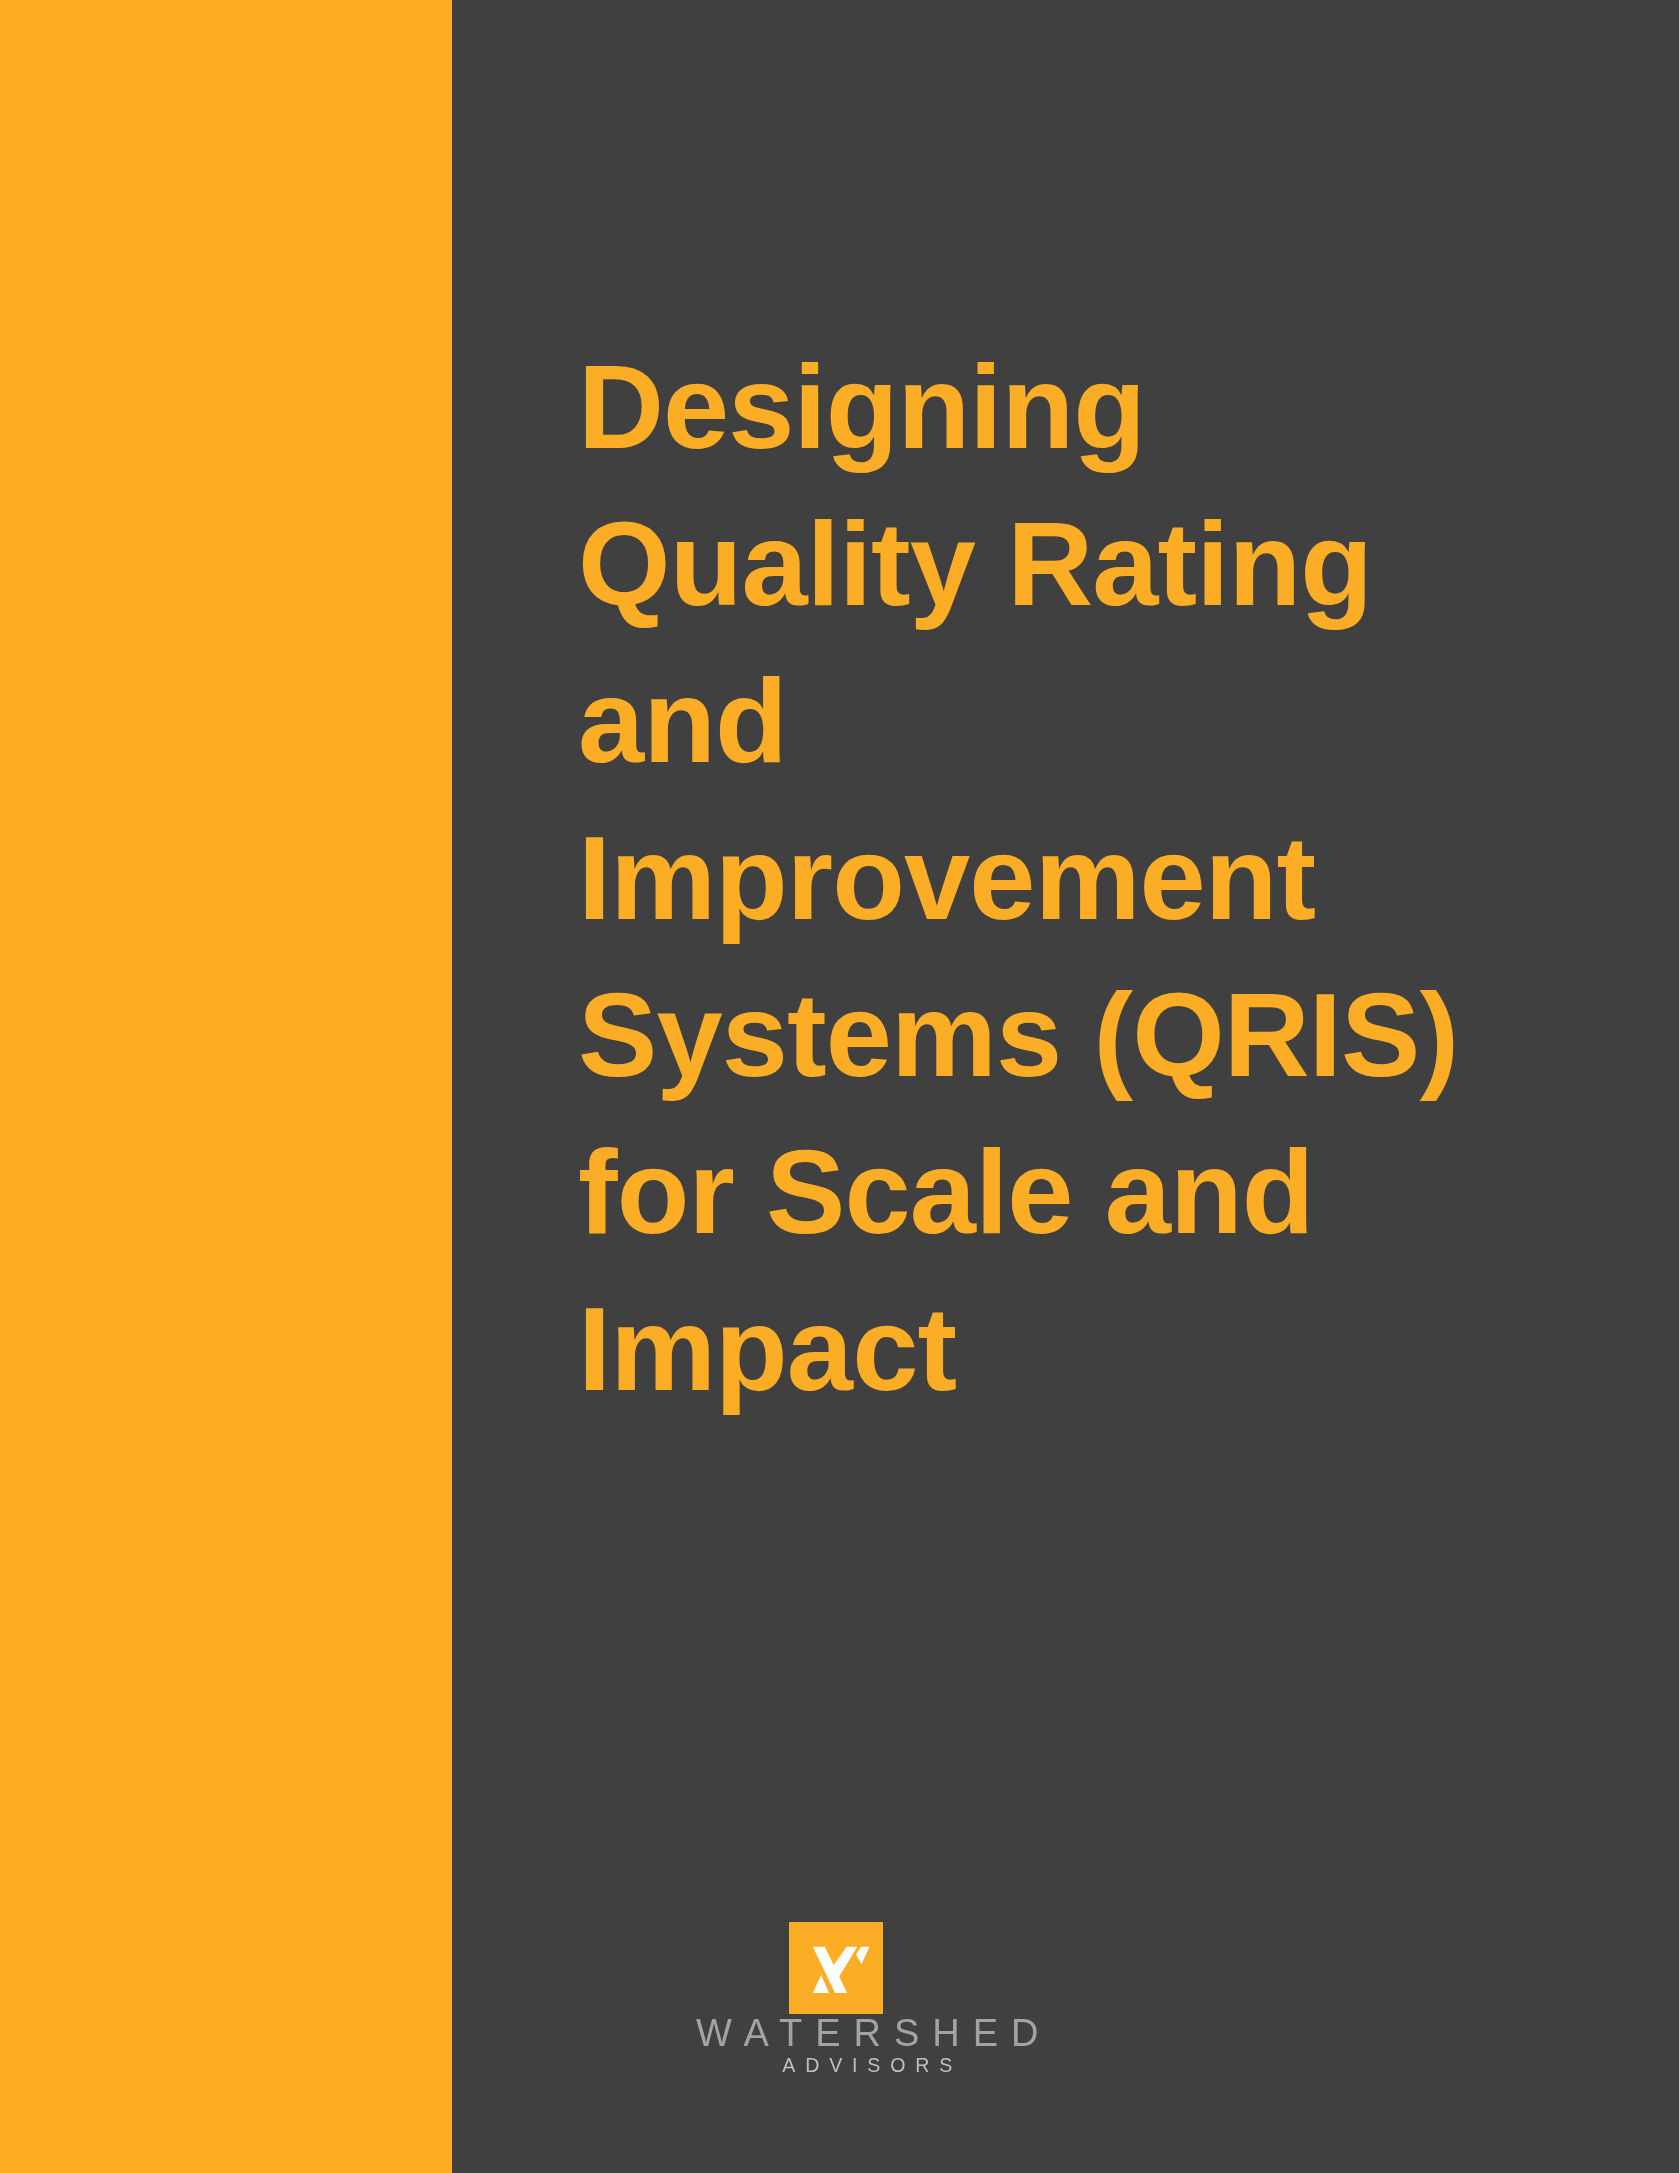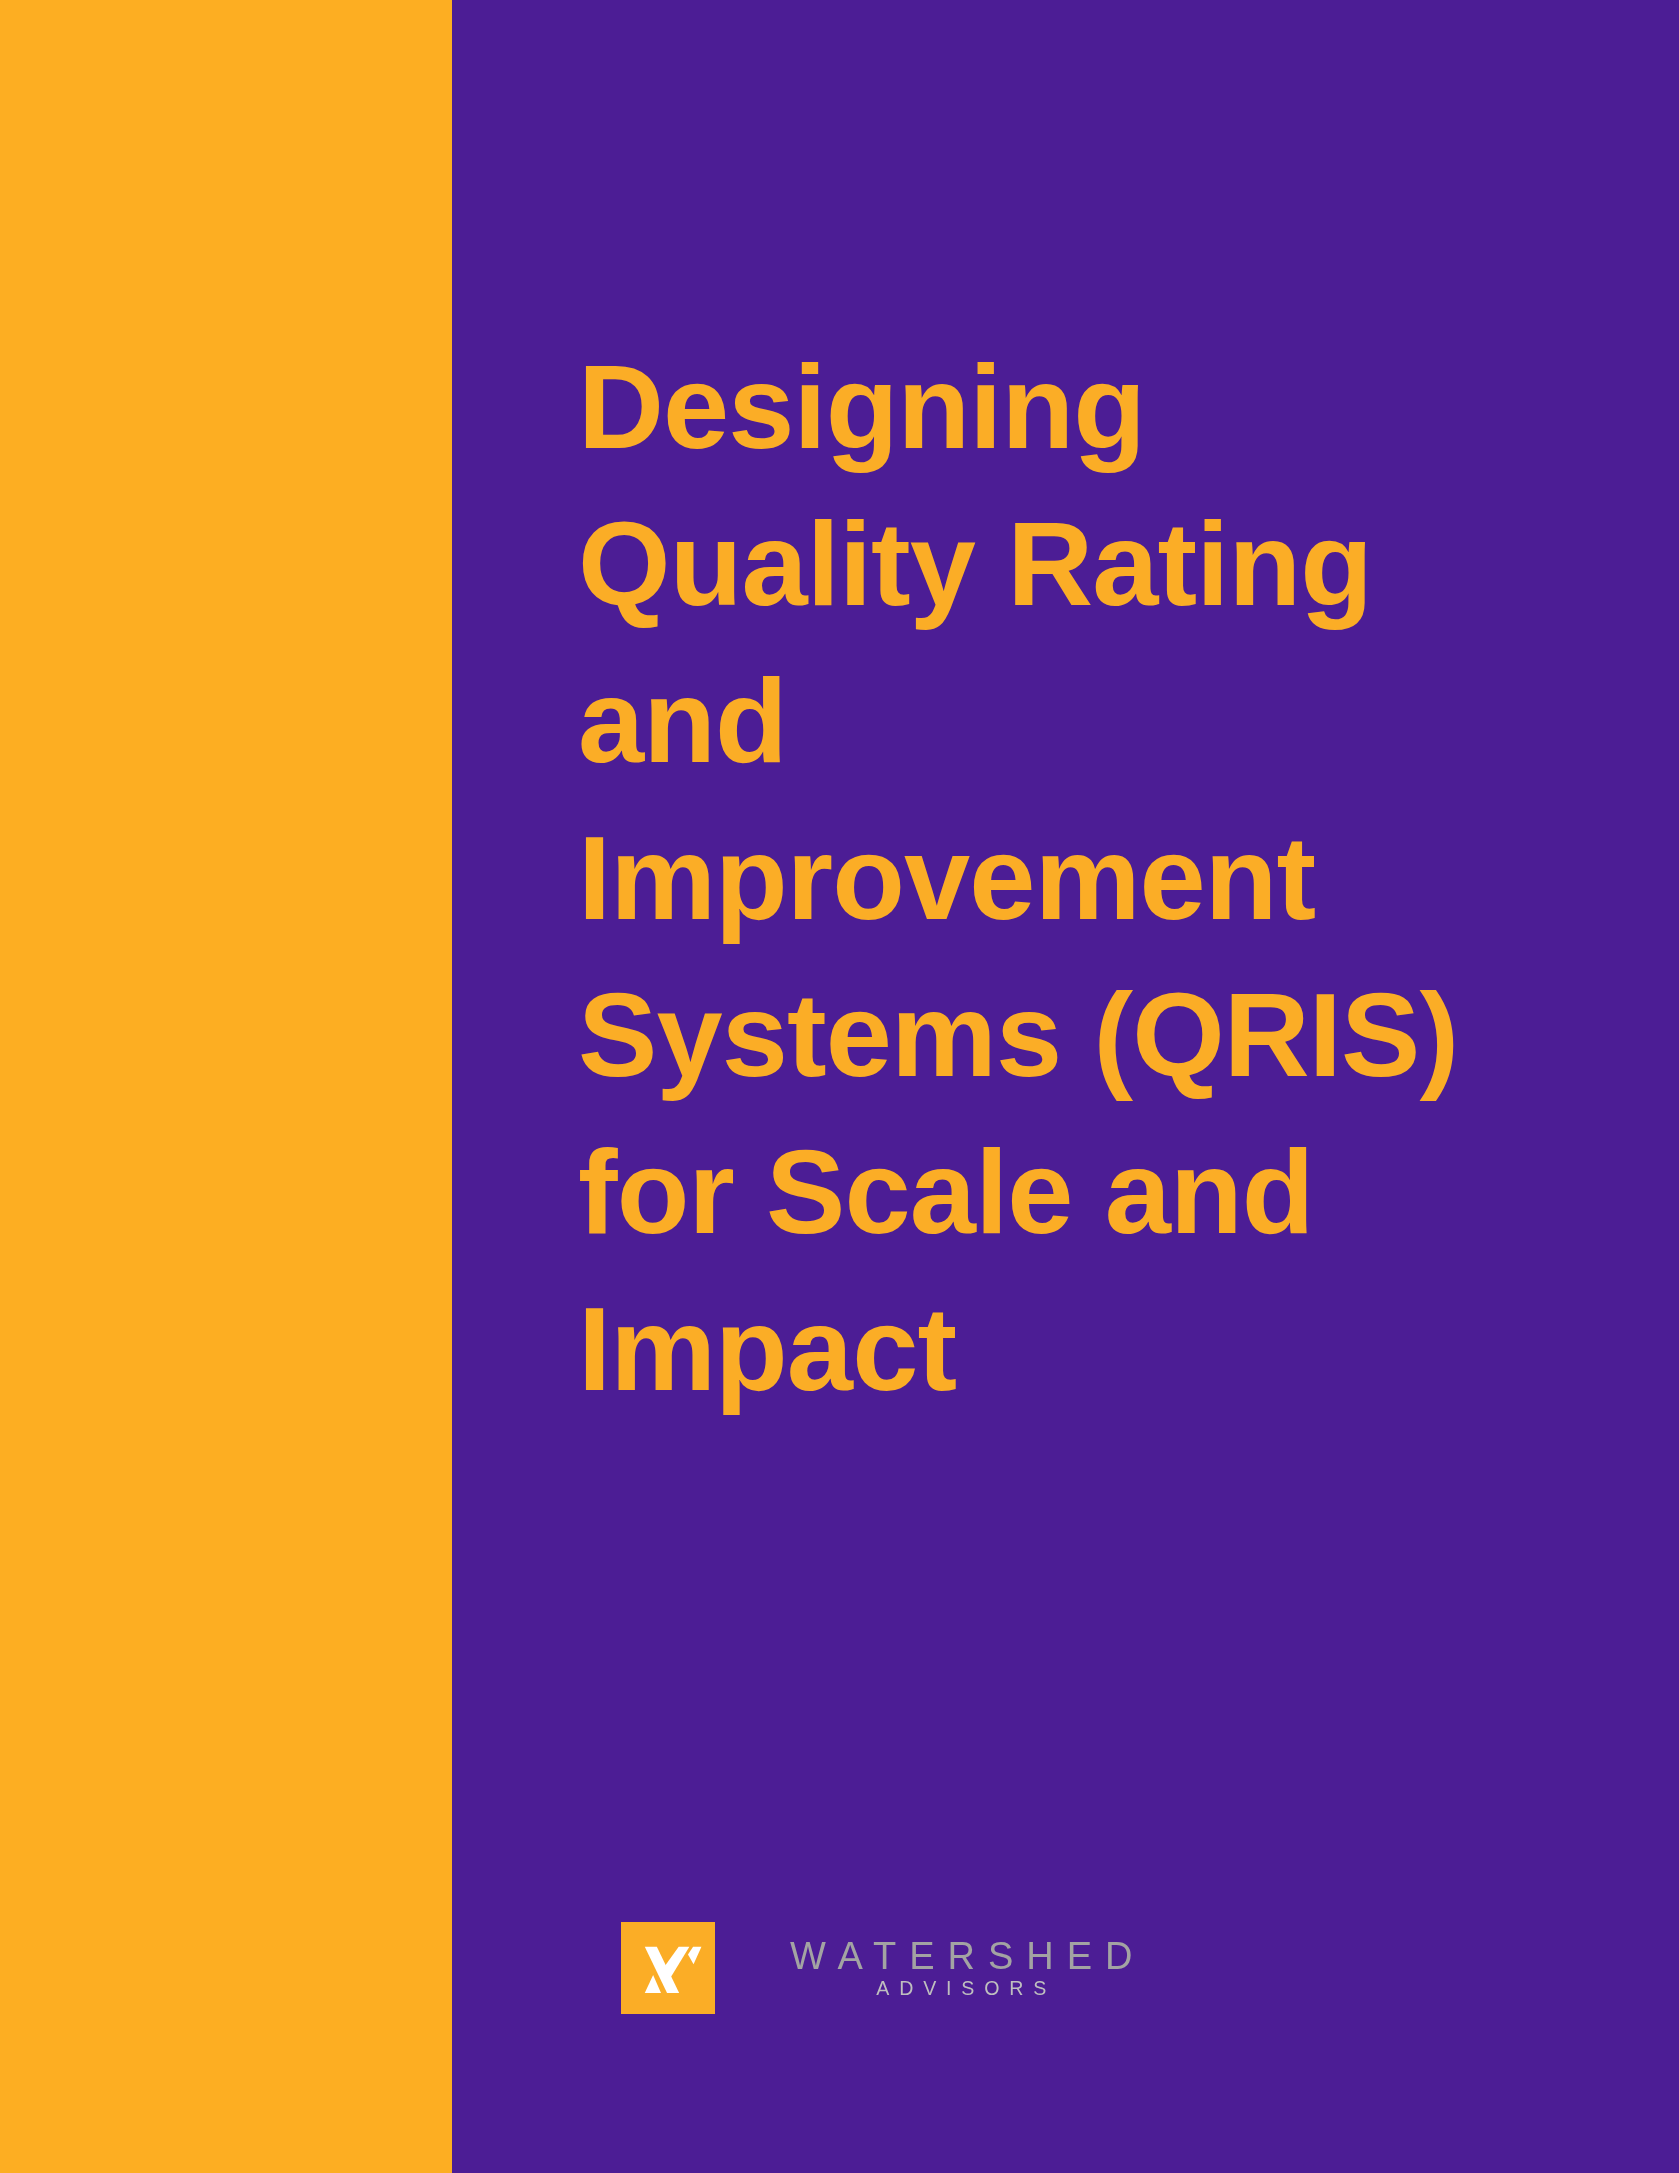--- a/index.html
+++ b/index.html
@@ -8,21 +8,21 @@
     background: #ffffff;
   }
   body {
     font-family: "Liberation Sans", sans-serif;
   }
 
   .page {
     position: relative;
     width: 1680px;
     height: 2174px;
-    background: #4c1d95;
+    background: #404040;
     overflow: hidden;
   }
 
   
   .side-band {
     position: absolute;
     left: 0;
     top: 0;
     width: 452px;
     height: 2174px;
@@ -47,21 +47,21 @@
     letter-spacing: -0.9px;
     white-space: pre-line;
   }
 
   
   .logo-lockup {
     position: absolute;
     left: 621px;
     top: 1922px;
     display: flex;
-    flex-direction: row;
+    flex-direction: column;
     align-items: center;
   }
 
   .logo-mark {
     position: relative;
     width: 94px;
     height: 92px;
     background: #FBAD26;
     flex: 0 0 auto;
     overflow: hidden;

